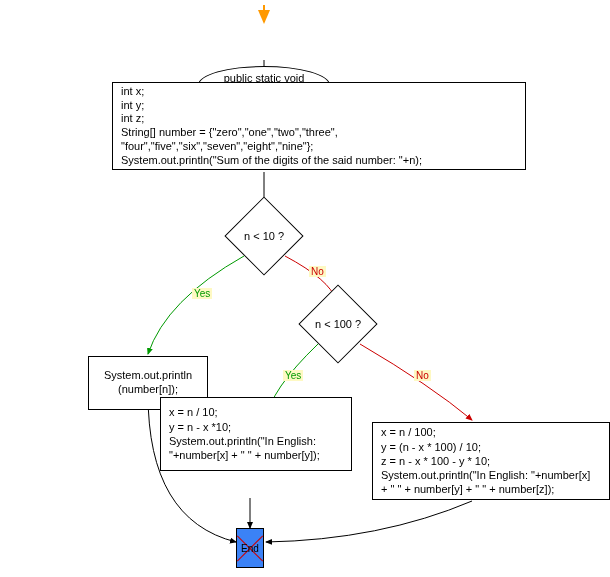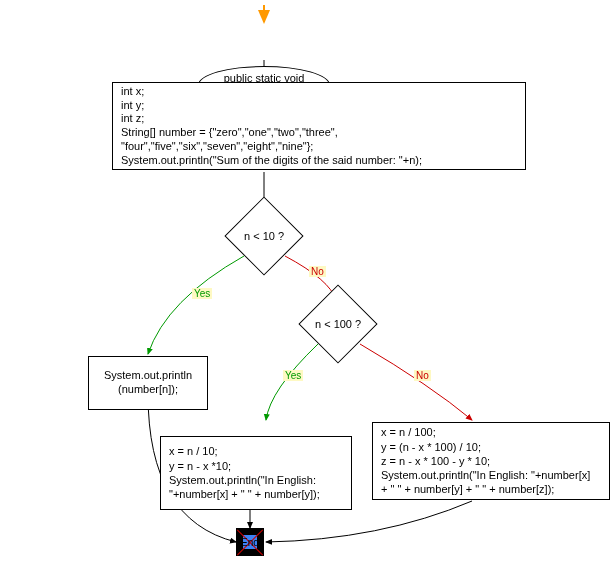--- a/index.html
+++ b/index.html
@@ -29,22 +29,22 @@
     transform: rotate(45deg);
     transform-origin: center;
   }
   .diamond .inner {
     transform: rotate(-45deg);
     white-space: nowrap;
   }
   .end-box {
     position: absolute;
     width: 28px;
-    height: 28px;
-    border: 7px solid #000000;
+    height: 40px;
+    border: 1px solid #000000;
     background: #3b82f6;
     display: flex;
     align-items: center;
     justify-content: center;
   }
   .end-box::before, .end-box::after {
     content: '';
     position: absolute;
     width: 36px;
     height: 1px;
@@ -122,21 +122,21 @@
 
 <div class="node diamond" style="left:310px; top:296px; width:56px; height:56px;">
   <span class="inner">n &lt; 100 ?</span>
 </div>
 
 <div class="node rect left" style="left:88px; top:356px; width:120px; height:54px; white-space:pre; line-height:1.25; text-align:center; justify-content:center;">
   <span>System.out.println
 (number[n]);</span>
 </div>
 
-<div class="node rect left" style="left:160px; top:436px; width:192px; height:74px; white-space:pre; line-height:1.3;">
+<div class="node rect left" style="left:160px; top:397px; width:192px; height:74px; white-space:pre; line-height:1.3;">
   <span>x = n / 10;
 y = n - x *10;
 System.out.println("In English:
 "+number[x] + " " + number[y]);</span>
 </div>
 
 <div class="node rect left" style="left:372px; top:422px; width:238px; height:78px; white-space:pre; line-height:1.3;">
   <span>x = n / 100;
 y = (n - x * 100) / 10;
 z = n - x * 100 - y * 10;

